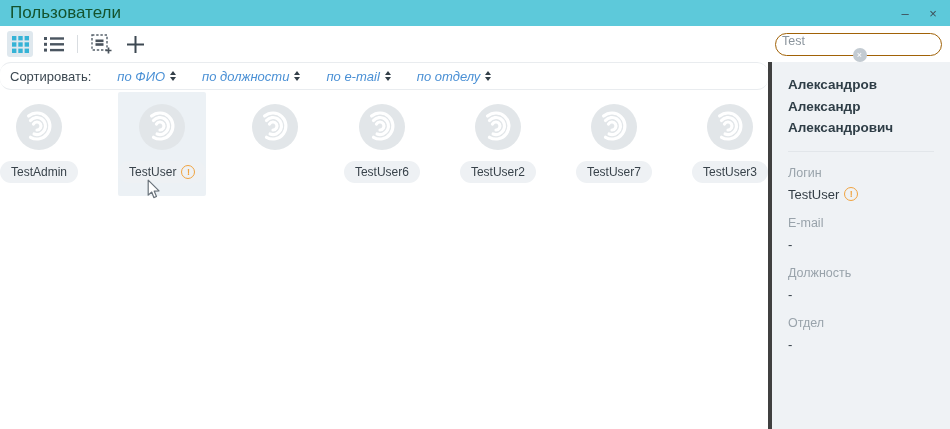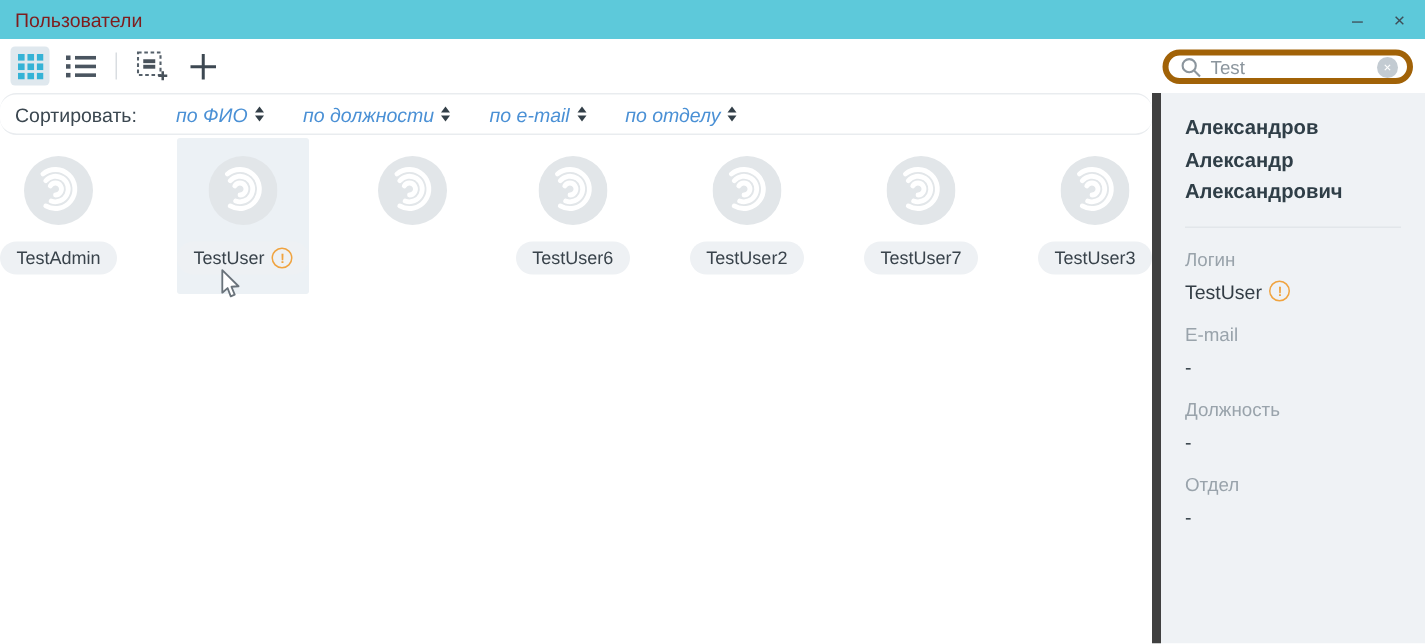--- a/index.html
+++ b/index.html
@@ -2,37 +2,37 @@
 <html><head>
 <meta charset="utf-8">
 <style>
   * { margin:0; padding:0; box-sizing:border-box; }
   html,body { width:950px; height:429px; }
   body { font-family:"Liberation Sans", sans-serif; background:#fff; overflow:hidden; }
   .window { position:relative; width:950px; height:429px; background:#fff; }
 
   
   .titlebar { height:26px; background:#5dc9da; display:flex; align-items:center; padding:0 10px; }
-  .titlebar .title { font-size:13px; color:#7f1d1d; }
+  .titlebar .title { font-size:17px; color:#14532d; }
   .win-controls { margin-left:auto; display:flex; align-items:center; gap:14px; }
   .win-btn { color:#3e4d57; font-size:13px; line-height:1; cursor:default; width:14px; text-align:center; }
 
   
   .toolbar { height:36px; background:#fff; display:flex; align-items:center; padding-left:7px; position:relative; }
   .tb-btn { background:transparent; border:none; width:26px; height:26px; display:flex; align-items:center; justify-content:center; margin-right:8px; }
   .tb-btn.active { background:#dfe8ee; border-radius:3px; }
   .tb-divider { width:1px; height:18px; background:#d9dde1; margin:0 10px 0 2px; }
-  .search { position:absolute; right:8px; top:7px; width:167px; height:23px; border:4px solid #a16207; border-radius:12px; background:#fff; display:flex; align-items:center; padding:0 6px 0 8px; }
+  .search { position:absolute; right:8px; top:7px; width:167px; height:23px; border:1px solid #a16207; border-radius:12px; background:#fff; display:flex; align-items:center; padding:0 6px 0 8px;flex-direction:column; }
   .search input { border:none; outline:none; flex:1; font-size:12.5px; color:#8b959d; min-width:0; font-family:"Liberation Sans", sans-serif; background:transparent; margin-left:6px; }
   .search .clear { width:14px; height:14px; border-radius:50%; background:#c3cbd2; color:#fff; font-size:9px; line-height:14px; text-align:center; flex:0 0 auto; }
 
   
   .content { display:flex; height:367px; }
   .main { flex:1; min-width:0; }
-  .sidebar { width:182px; background:#eff2f5; border-left:6px solid #404040; padding:12px 16px; }
+  .sidebar { width:182px; background:#eff2f5; border-left:4px solid #404040; padding:12px 16px; }
 
   
   .sortbar { height:28px; border-top:1px solid #e9ecef; border-bottom:1px solid #e9ecef; display:flex; align-items:center; padding-left:10px; font-size:13px; color:#3b4750;border-radius:11px; }
   .sort-link { display:flex; align-items:center; gap:5px; margin-left:26px; color:#4a90d5; text-decoration:none;font-style:italic; }
   .sort-arrows { display:inline-flex; flex-direction:column; gap:2px; }
   .sort-arrows i { display:block; width:0; height:0; border-left:3.5px solid transparent; border-right:3.5px solid transparent; }
   .sort-arrows .up { border-bottom:4.5px solid #333f48; }
   .sort-arrows .down { border-top:4.5px solid #333f48; }
 
   

